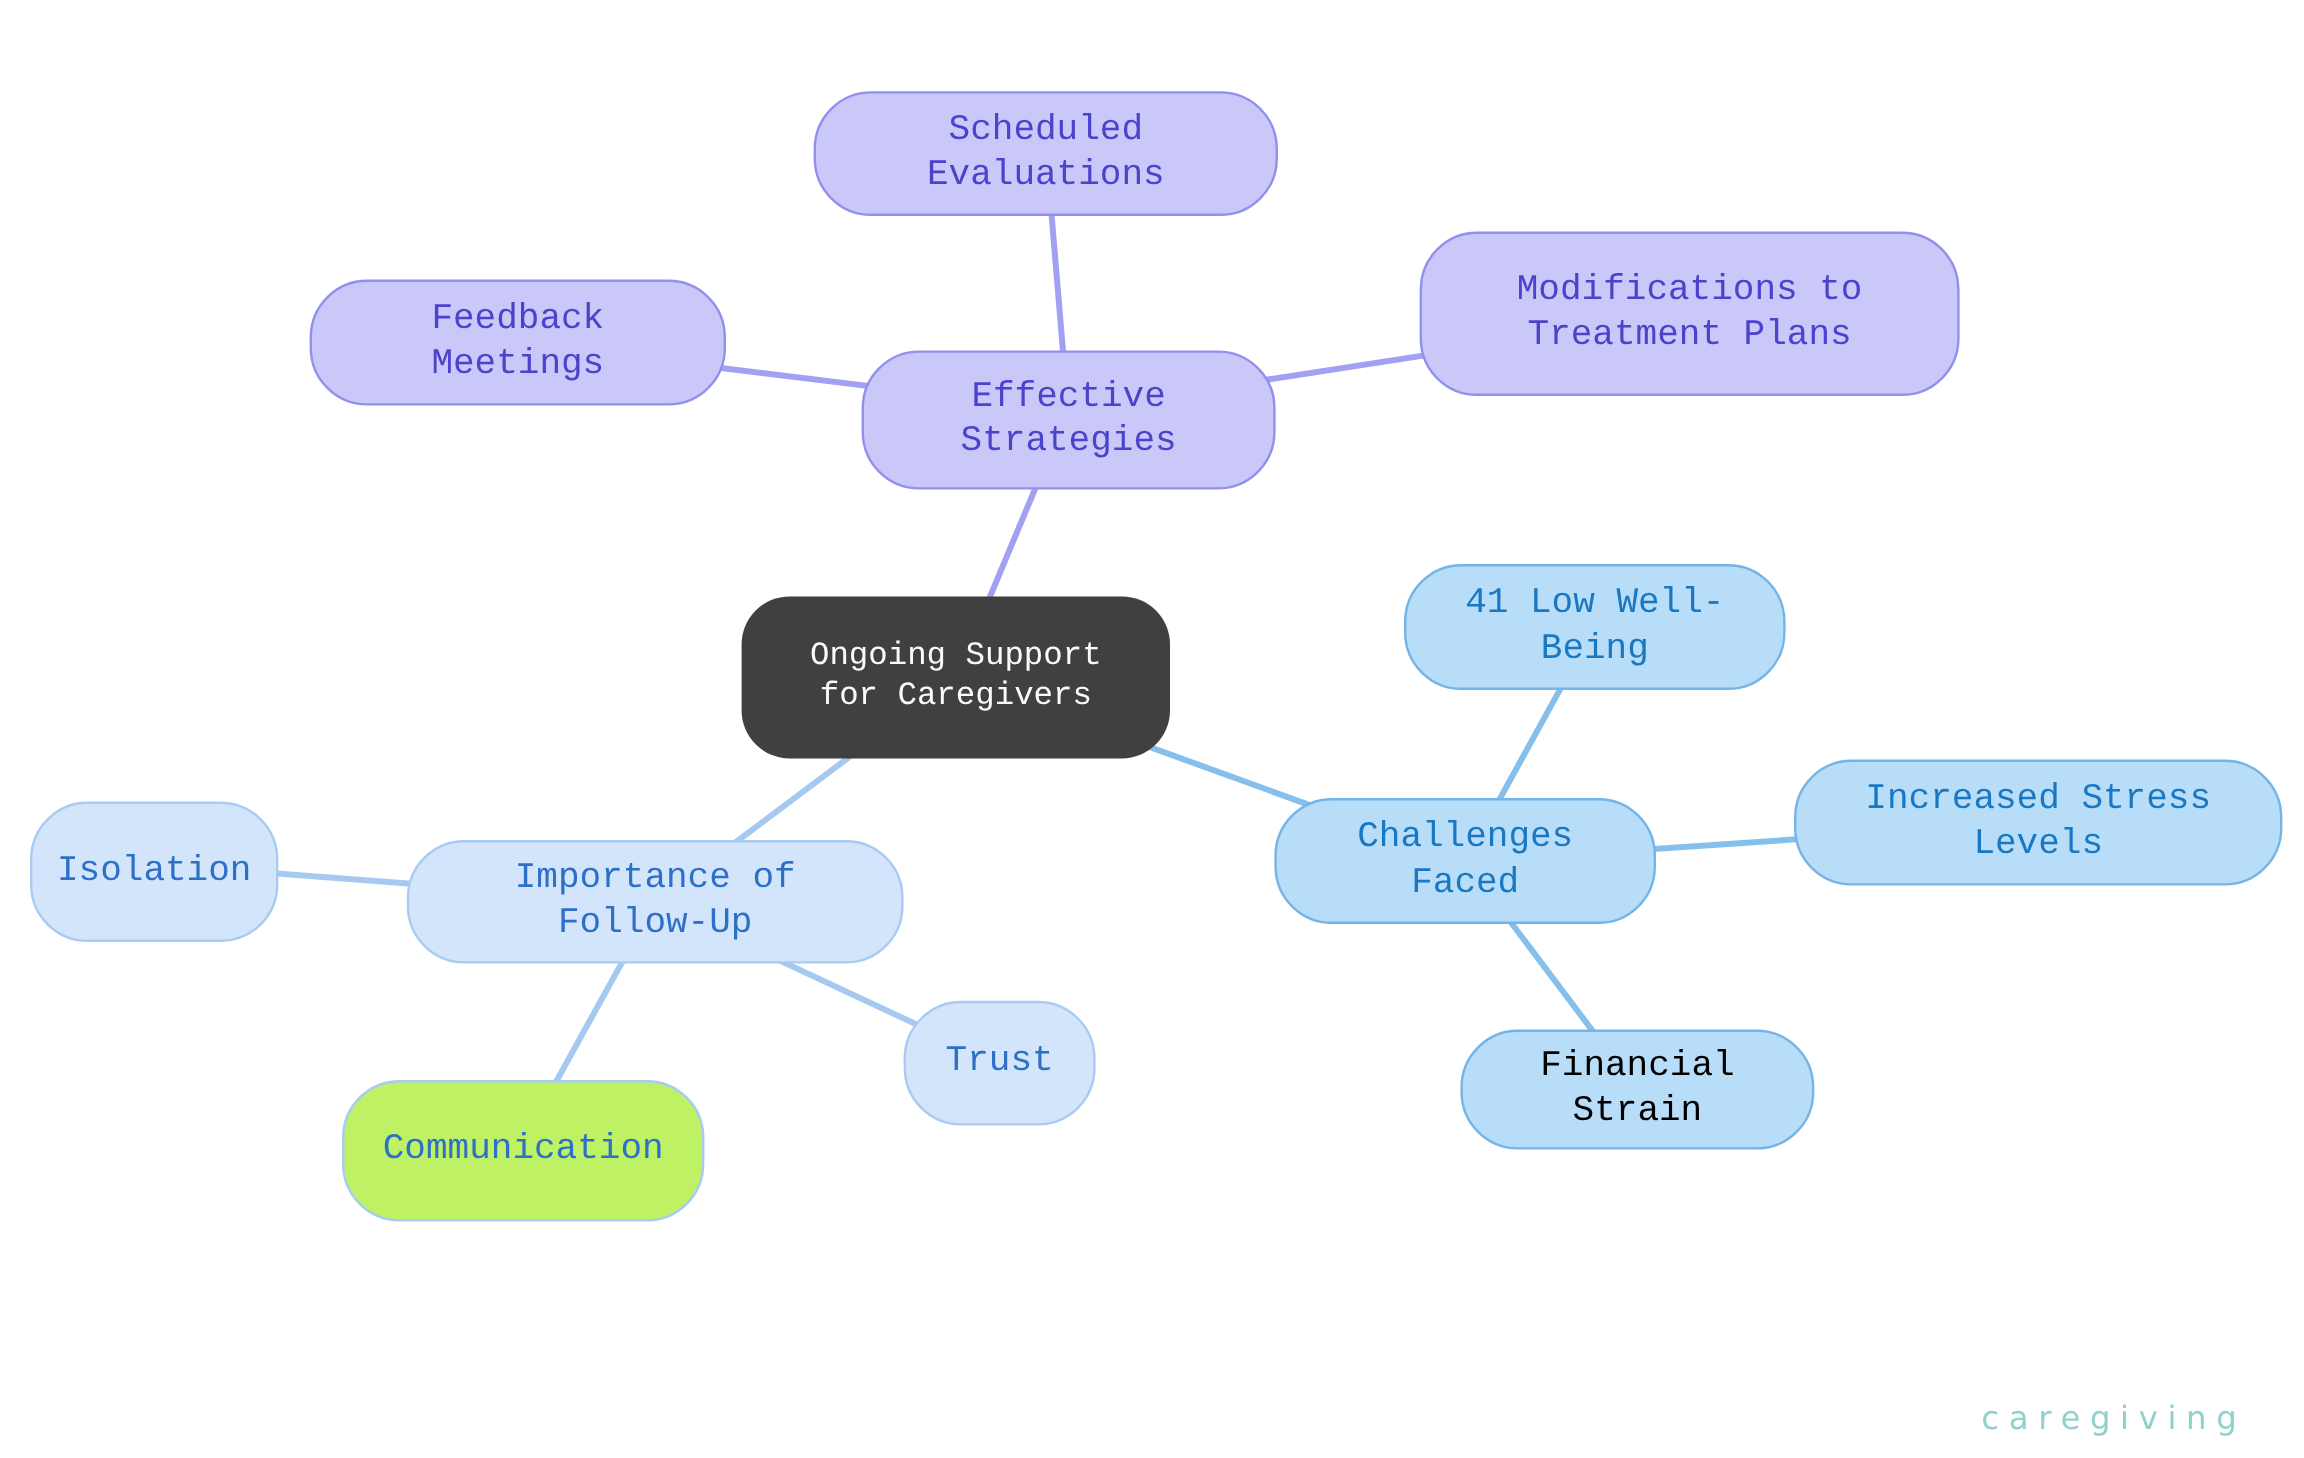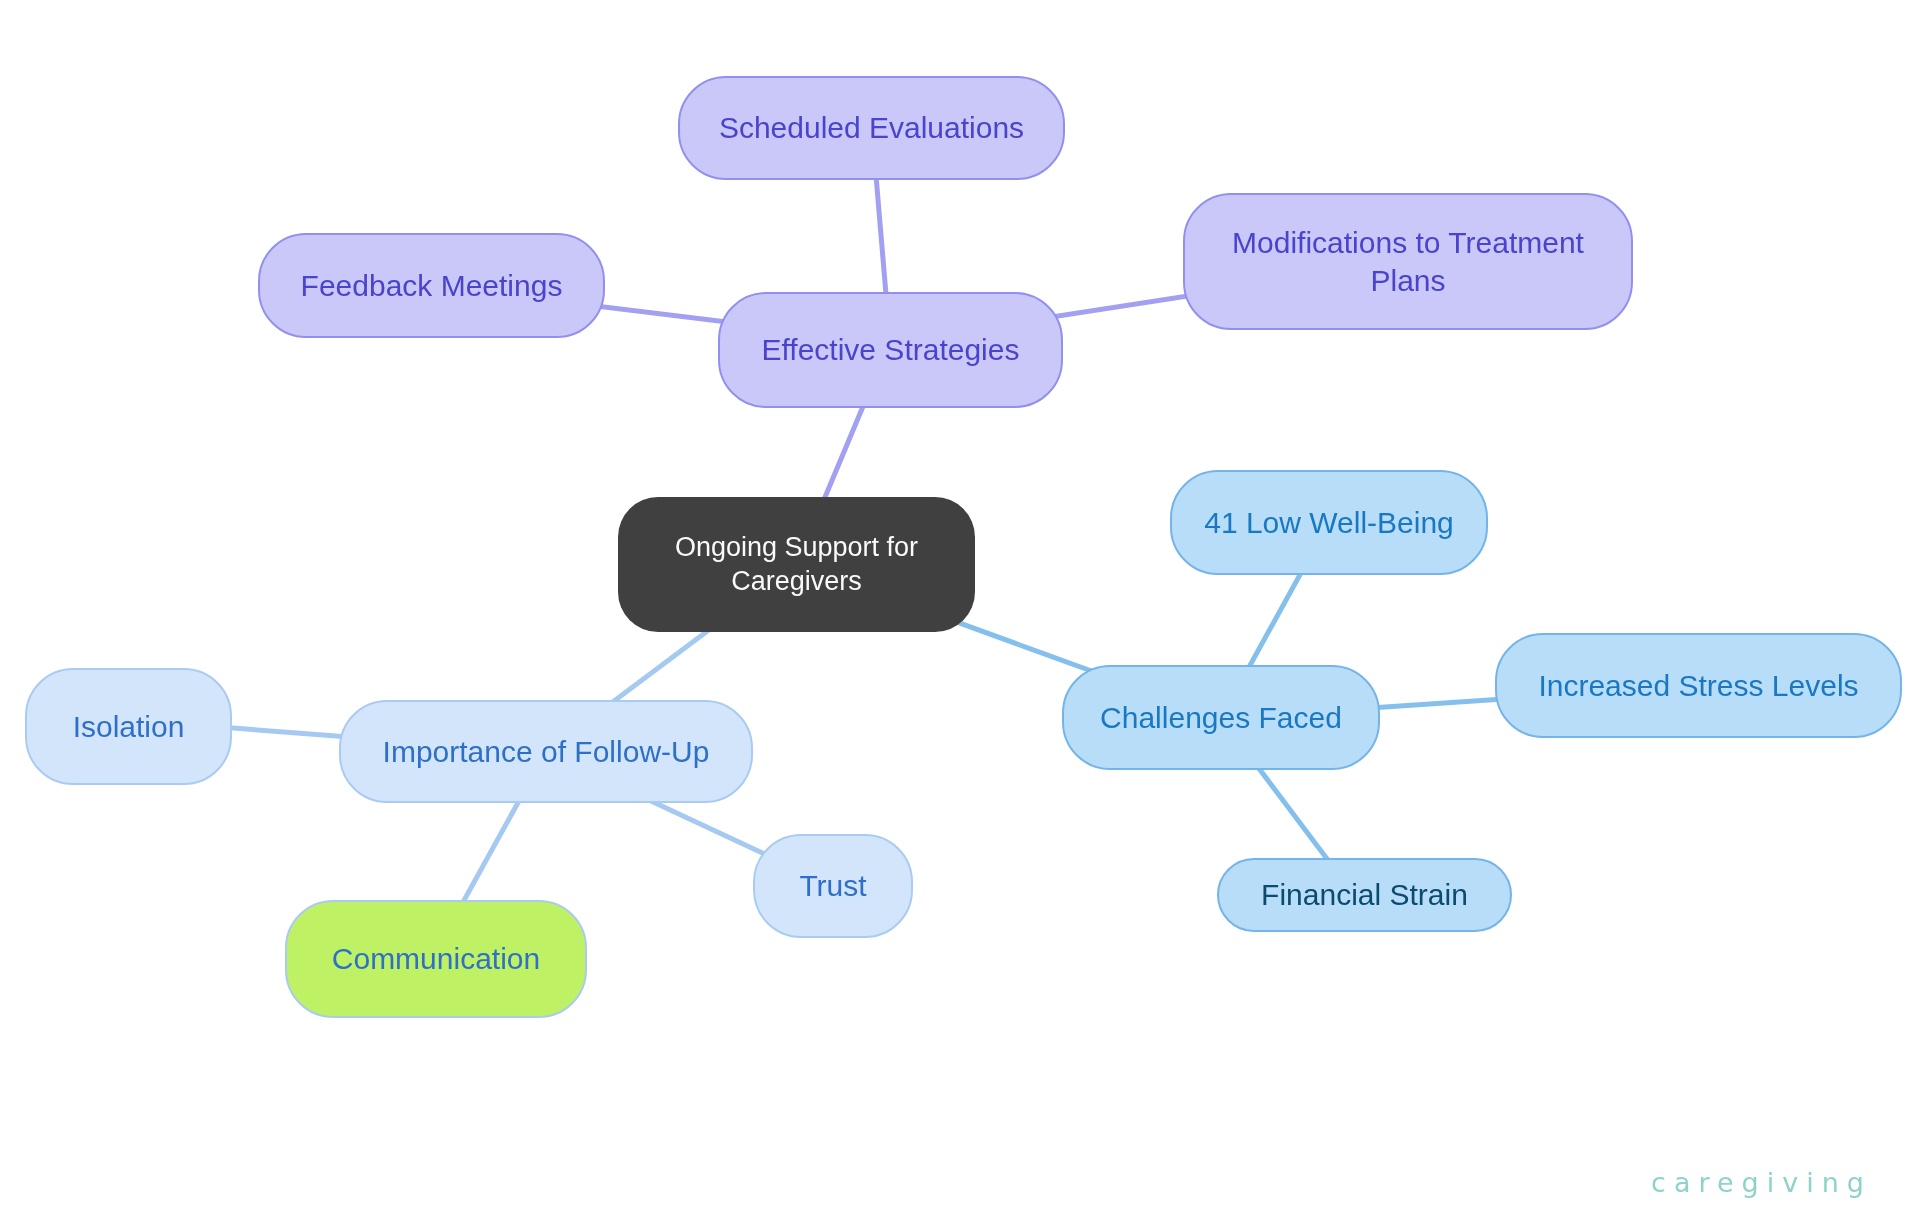--- a/index.html
+++ b/index.html
@@ -27,20 +27,21 @@
     position: absolute;
     display: flex; align-items: center; justify-content: center;
     text-align: center;
     box-sizing: border-box;
     border-radius: 48px;
     border: 2px solid transparent;
     font-size: 30px;
     line-height: 1.25;
     padding: 0 24px;
     cursor: default;
+    font-family: Liberation Mono, monospace;
   }
   .node--root {
     border: none;
     border-radius: 40px;
     background: #151b26;
     color: #fafafa;
     font-size: 27px;
   }
   .node--root .label { max-width: 280px; }
   .branch-purple    { background: #c9c8f8; border-color: #9290ef; color: #4a43cb; }
@@ -122,21 +123,21 @@
 
   <div class="node branch-challenge" style="left: 1062px; top: 665px; width: 318px; height: 105px; background-color: rgb(183, 221, 248); border-color: rgb(116, 180, 233); color: rgb(26, 120, 194);">
     <span class="label">Challenges Faced</span>
   </div>
   <div class="node branch-challenge" style="left: 1170px; top: 470px; width: 318px; height: 105px; background-color: rgb(183, 221, 248); border-color: rgb(116, 180, 233); color: rgb(26, 120, 194);">
     <span class="label">41 Low Well-Being</span>
   </div>
   <div class="node branch-challenge" style="left: 1495px; top: 633px; width: 407px; height: 105px; background-color: rgb(183, 221, 248); border-color: rgb(116, 180, 233); color: rgb(26, 120, 194);">
     <span class="label">Increased Stress Levels</span>
   </div>
-  <div class="node branch-challenge" style="left: 1217px; top: 858px; width: 295px; height: 74px; background-color: rgb(183, 221, 248); border-color: rgb(116, 180, 233); color: #0c4a6e;">
+  <div class="node branch-challenge" style="left: 1217px; top: 858px; width: 295px; height: 100px; background-color: rgb(183, 221, 248); border-color: rgb(116, 180, 233); color: #000000;">
     <span class="label">Financial Strain</span>
   </div>
 
   <div class="node branch-followup" style="left: 339px; top: 700px; width: 414px; height: 103px; background-color: rgb(211, 229, 250); border-color: rgb(169, 203, 242); color: rgb(46, 112, 200);">
     <span class="label">Importance of Follow-Up</span>
   </div>
   <div class="node branch-followup" style="left: 25px; top: 668px; width: 207px; height: 117px; background-color: rgb(211, 229, 250); border-color: rgb(169, 203, 242); color: rgb(46, 112, 200);">
     <span class="label">Isolation</span>
   </div>
   <div class="node branch-followup" style="left: 285px; top: 900px; width: 302px; height: 118px; background-color: #bef264; border-color: rgb(169, 203, 242); color: rgb(46, 112, 200);">

